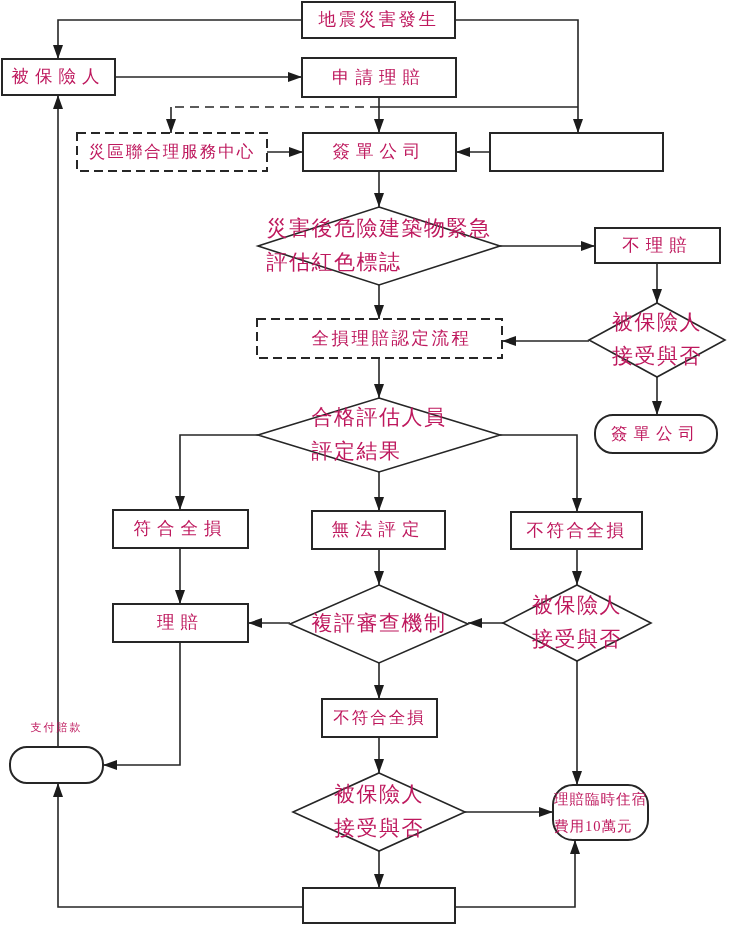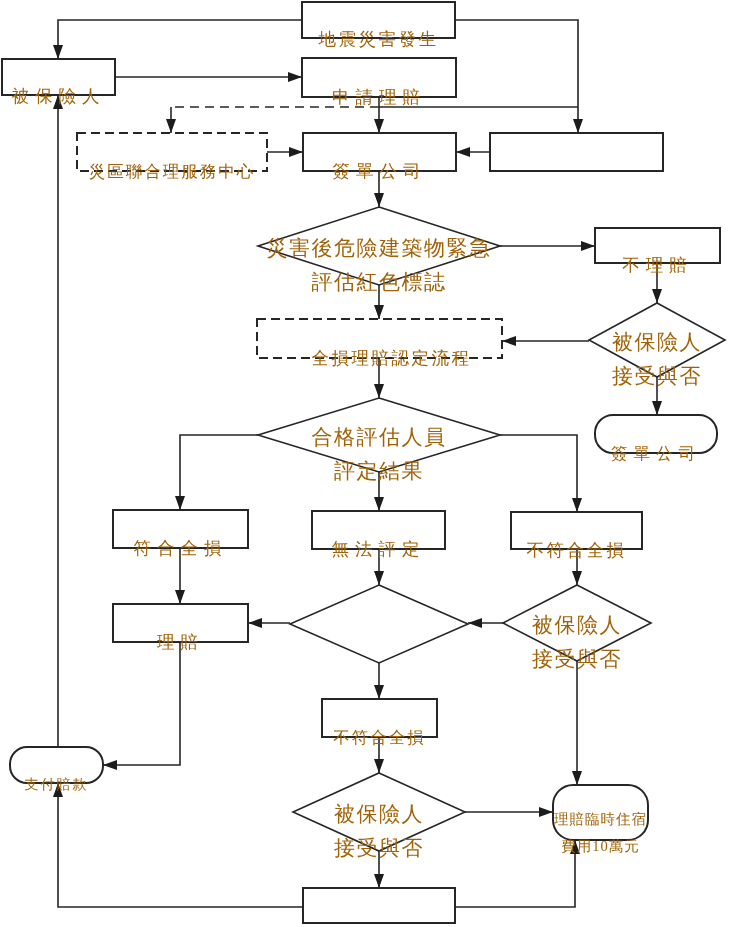--- a/index.html
+++ b/index.html
@@ -1,21 +1,21 @@
 <!DOCTYPE html>
 <html><head>
 <meta charset="utf-8">
 <style>
   html,body{margin:0;padding:0;background:#fff;}
   .canvas{position:relative;width:729px;height:927px;background:#fff;
           font-family:"Liberation Serif","DejaVu Serif",serif;overflow:hidden;}
   svg.wires{position:absolute;left:0;top:0;}
   .lbl{position:absolute;display:flex;align-items:center;justify-content:center;
-       text-align:center;white-space:pre-line;color:#a16207;font-size:17.5px;
-       letter-spacing:2.5px;line-height:1.55;margin-top:20px;}
+       text-align:left;white-space:pre-line;color:#be185d;font-size:17.5px;
+       letter-spacing:2.5px;line-height:1.55;}
   .lbl.wide{letter-spacing:6px;}
   .lbl.dia{font-size:21px;letter-spacing:1.5px;line-height:1.6;}
   .lbl.small{font-size:14.5px;letter-spacing:1px;line-height:1.8;}
 </style>
 </head>
 <body>
 
 <div class="canvas">
 
   <svg class="wires" width="729" height="927" viewBox="0 0 729 927">
@@ -102,22 +102,23 @@
   <div class="lbl dia" style="left:589px;top:303px;width:136px;height:74px">被保險人
 接受與否</div>
   <div class="lbl" style="left:269px;top:319px;width:245px;height:39px">全損理賠認定流程</div>
   <div class="lbl wide" style="left:595px;top:415px;width:122px;height:38px;font-size:16.5px">簽單公司</div>
   <div class="lbl dia" style="left:258px;top:398px;width:242px;height:74px">合格評估人員
 評定結果</div>
   <div class="lbl wide" style="left:113px;top:510px;width:135px;height:38px">符合全損</div>
   <div class="lbl wide" style="left:312px;top:511px;width:133px;height:38px">無法評定</div>
   <div class="lbl" style="left:511px;top:512px;width:131px;height:37px">不符合全損</div>
   <div class="lbl wide" style="left:113px;top:604px;width:135px;height:38px">理賠</div>
+  <div class="lbl dia" style="left:290px;top:585px;width:178px;height:78px">複評審查機制</div>
   <div class="lbl dia" style="left:503px;top:585px;width:148px;height:76px">被保險人
 接受與否</div>
   <div class="lbl" style="left:322px;top:699px;width:115px;height:38px;font-size:16.5px;letter-spacing:2px">不符合全損</div>
-  <div class="lbl" style="left:10px;top:747px;width:93px;height:36px;font-size:14px;letter-spacing:2px">支付賠款</div>
+  <div class="lbl" style="left:10px;top:710px;width:93px;height:36px;font-size:11px;letter-spacing:2px">支付賠款</div>
   <div class="lbl dia" style="left:293px;top:773px;width:172px;height:78px">被保險人
 接受與否</div>
   <div class="lbl small" style="left:553px;top:785px;width:95px;height:55px">理賠臨時住宿
 費用10萬元</div>
 
 </div>
 
 </body></html>

